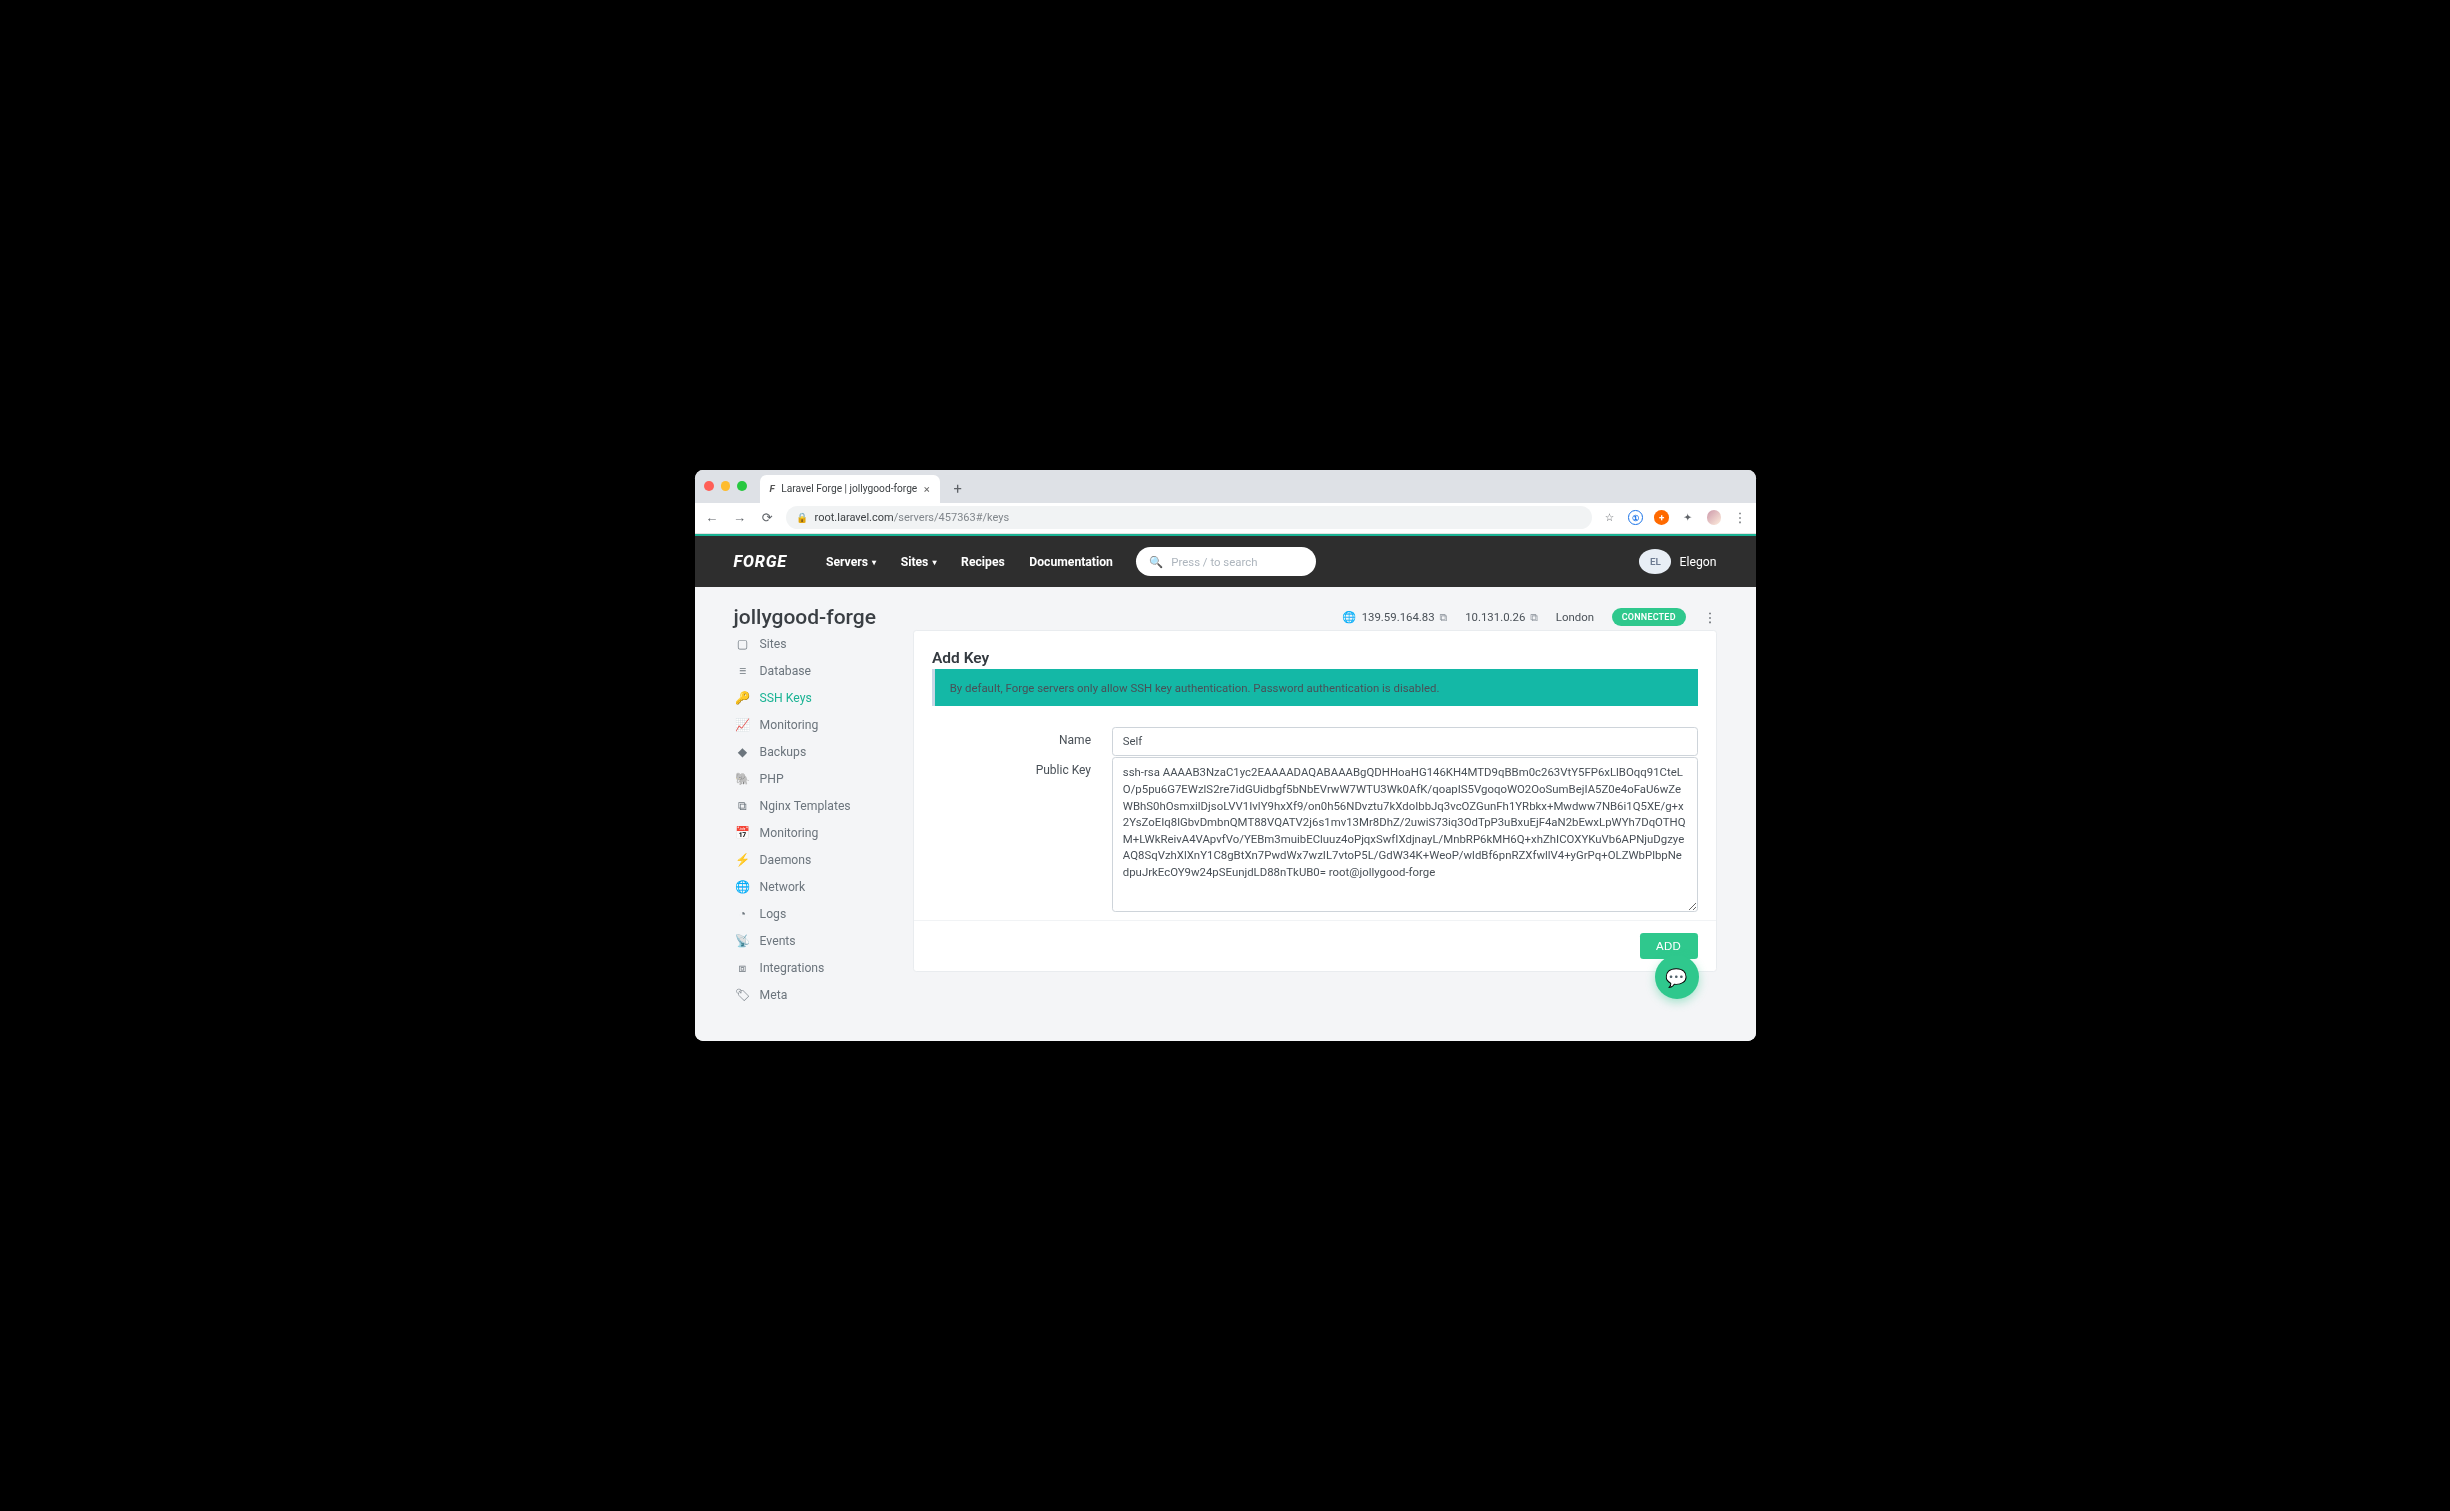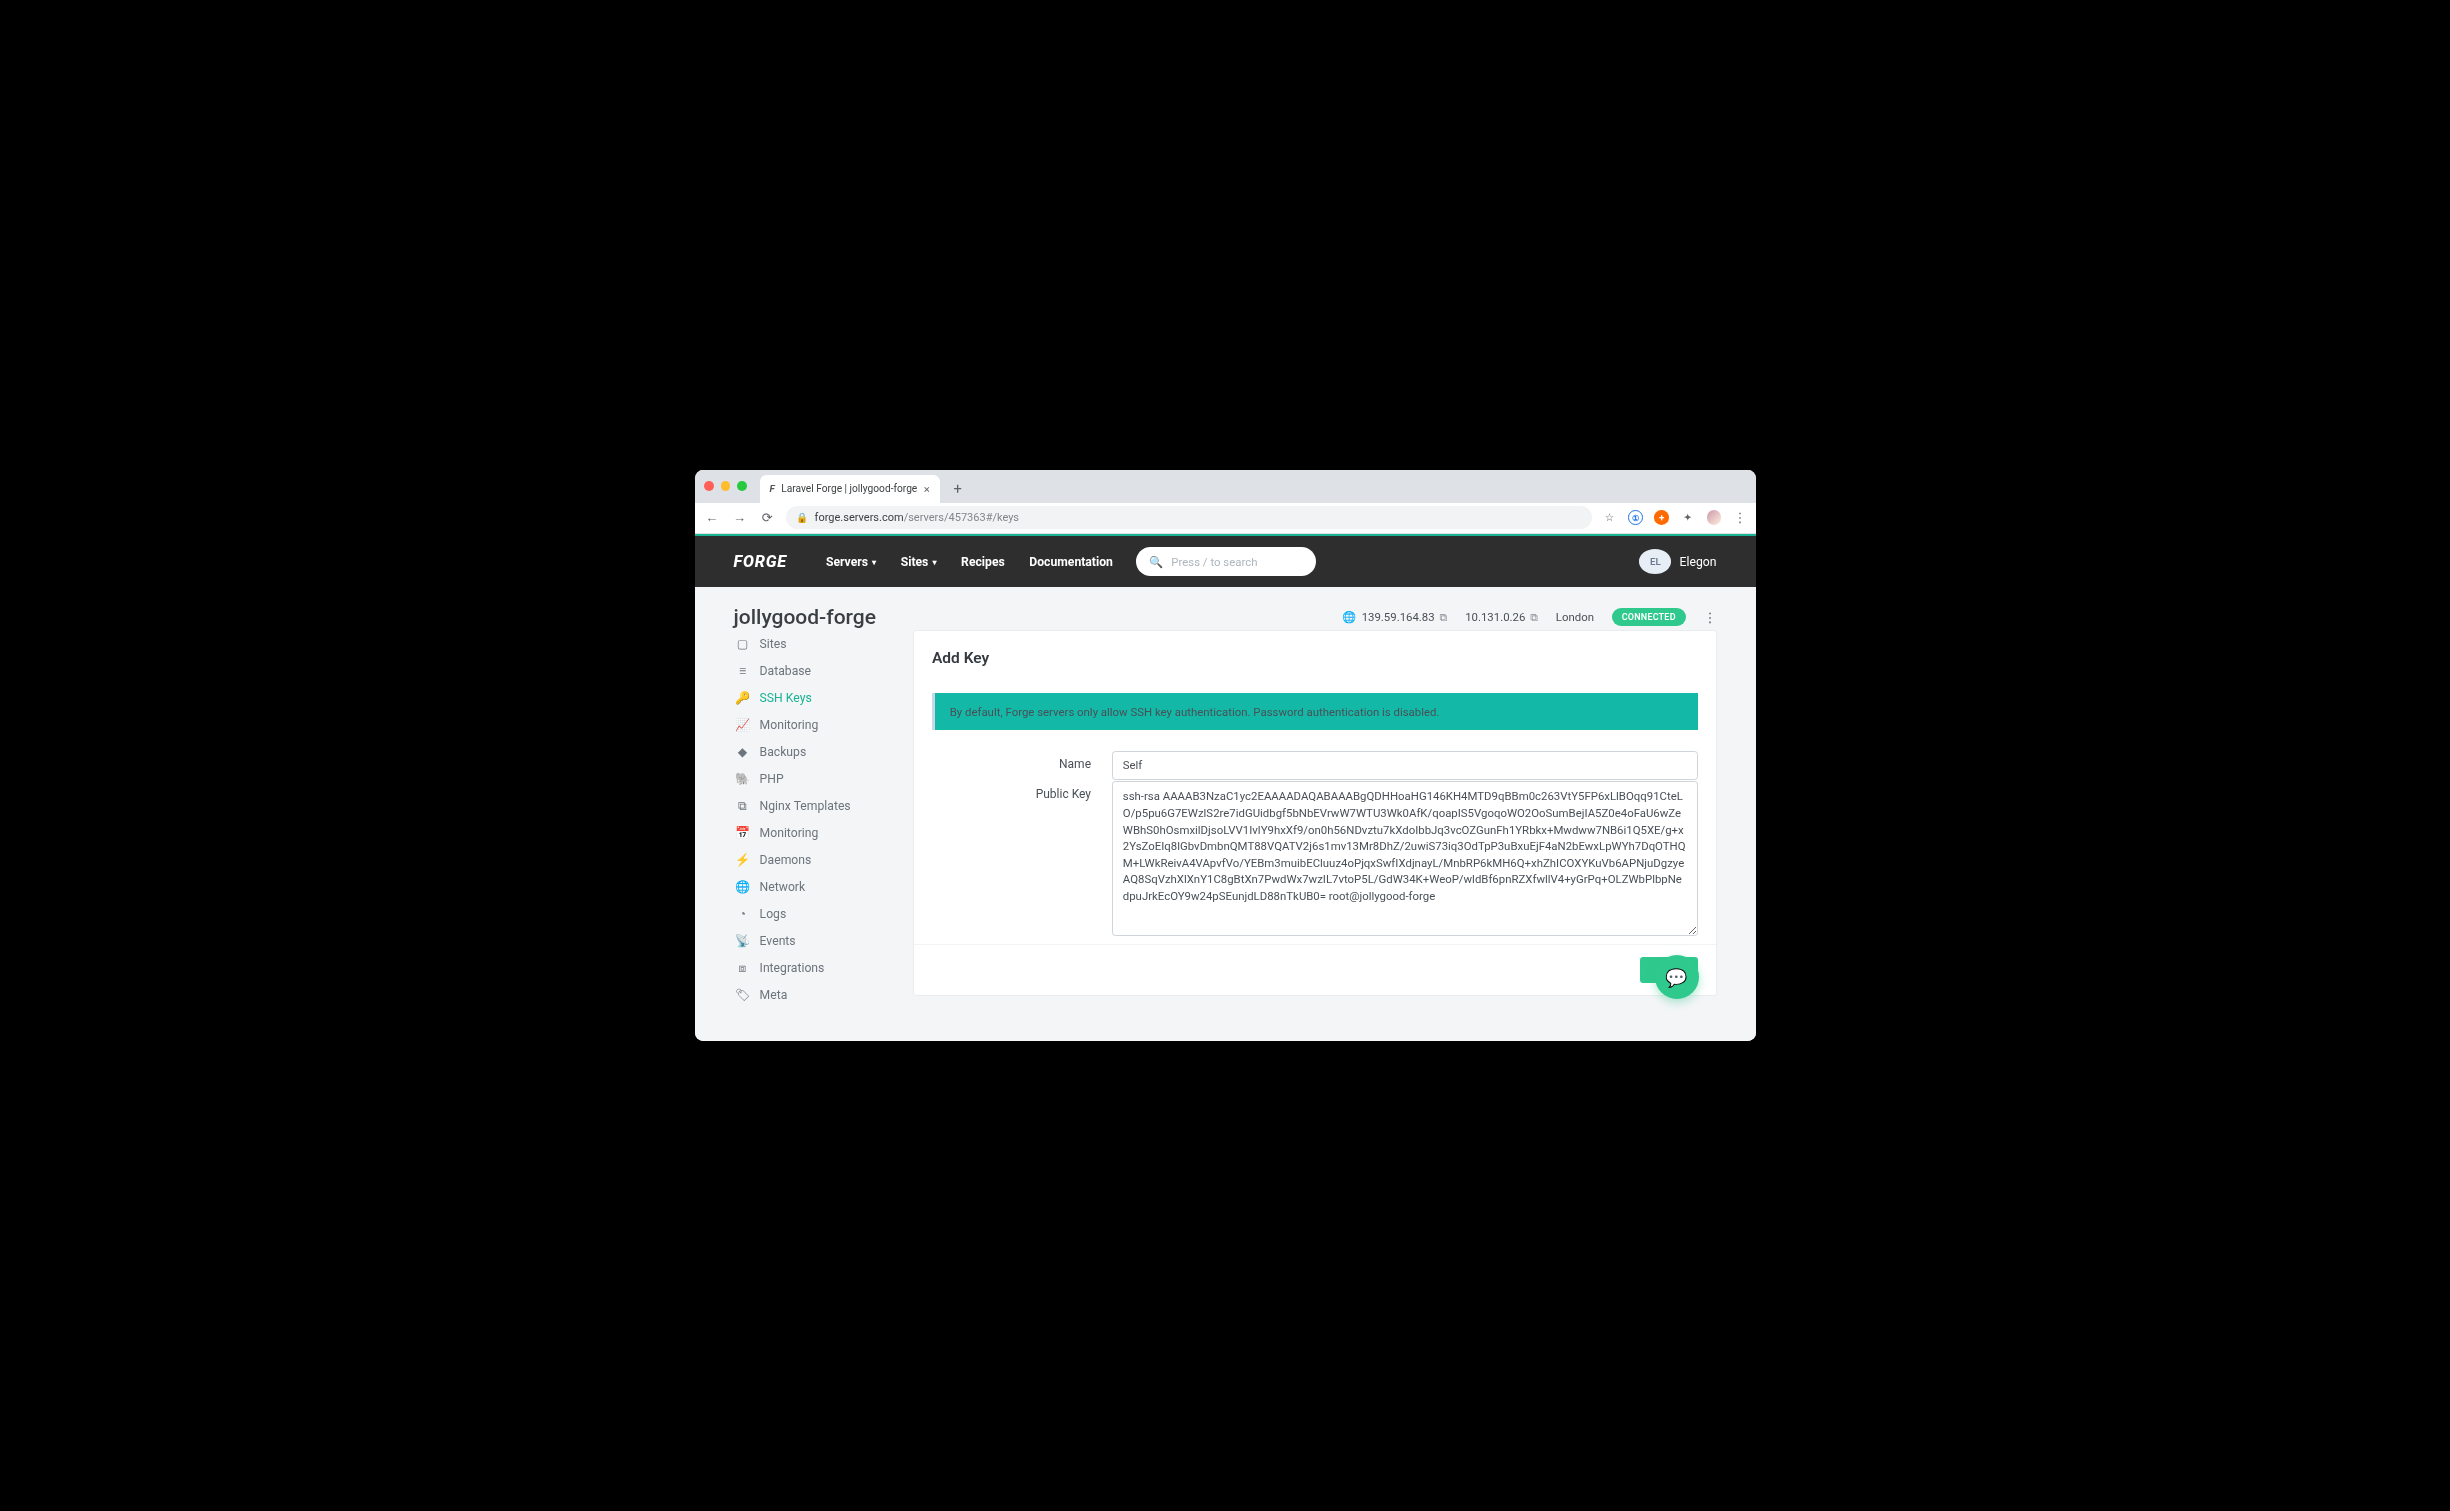--- a/index.html
+++ b/index.html
@@ -89,21 +89,21 @@
   .layout{display:flex;gap:24.5px;align-items:flex-start;}
 
   
   .sidebar{width:155px;flex-shrink:0;}
   .side-item{display:flex;align-items:center;gap:9.8px;padding:6.5px 1.6px;color:#6c757d;font-size:12.2px;cursor:pointer;}
   .side-item.active{color:#1ab394;}
   .side-ico{width:14.7px;text-align:center;font-size:12.2px;}
 
   
   .card{flex:1;background:#fff;border:0.8px solid #e9ecef;border-radius:3.3px;padding:18px 18px 13px;}
-  .card h2{font-size:15.5px;color:#343a40;font-weight:600;margin-bottom:26px;}
+  .card h2{font-size:15.5px;color:#343a40;font-weight:600;margin-bottom:2px;}
   .notice{
     background:#14b8a6;border-left:3.3px solid #c9d7e6;padding:11.4px 14.7px;color:#495057;font-size:11.4px;margin-bottom:21px;
   }
   .form-row{display:flex;align-items:flex-start;margin-bottom:1px;}
   .form-label{width:180px;text-align:right;padding-right:21px;padding-top:6.5px;color:#495057;font-size:12px;}
   .form-control,.form-select,.form-textarea{
     flex:1;border:0.8px solid #ced4da;border-radius:3.3px;padding:6.5px 9.8px;font-size:11.4px;color:#495057;
     font-family:inherit;background:#fff;
   }
   .form-select{appearance:none;background-image:linear-gradient(45deg,transparent 50%,#666 50%),linear-gradient(-45deg,transparent 50%,#666 50%);background-position:calc(100% - 13px) 13px,calc(100% - 9px) 13px;background-size:4.1px 4.1px;background-repeat:no-repeat;}
@@ -134,21 +134,21 @@
     <div class="newtab">+</div>
   </div>
 
   <div class="addrbar">
     <span class="navbtn">←</span>
     <span class="navbtn">→</span>
     <span class="navbtn">⟳</span>
     <div class="url">
       <span class="lock">🔒</span>
       <span>
-        <span>forge.servers.com</span><span class="dim">/servers/457363#/keys</span>
+        <span>root.laravel.com</span><span class="dim">/servers/457363#/keys</span>
       </span>
     </div>
     <div class="ext-icons">
       <span class="ext star">☆</span>
       <span class="ext blue">①</span>
       <span class="ext orange">+</span>
       <span class="ext puzzle">✦</span>
       <span class="ext avatar"></span>
       <span class="ext kebab">⋮</span>
     </div>

